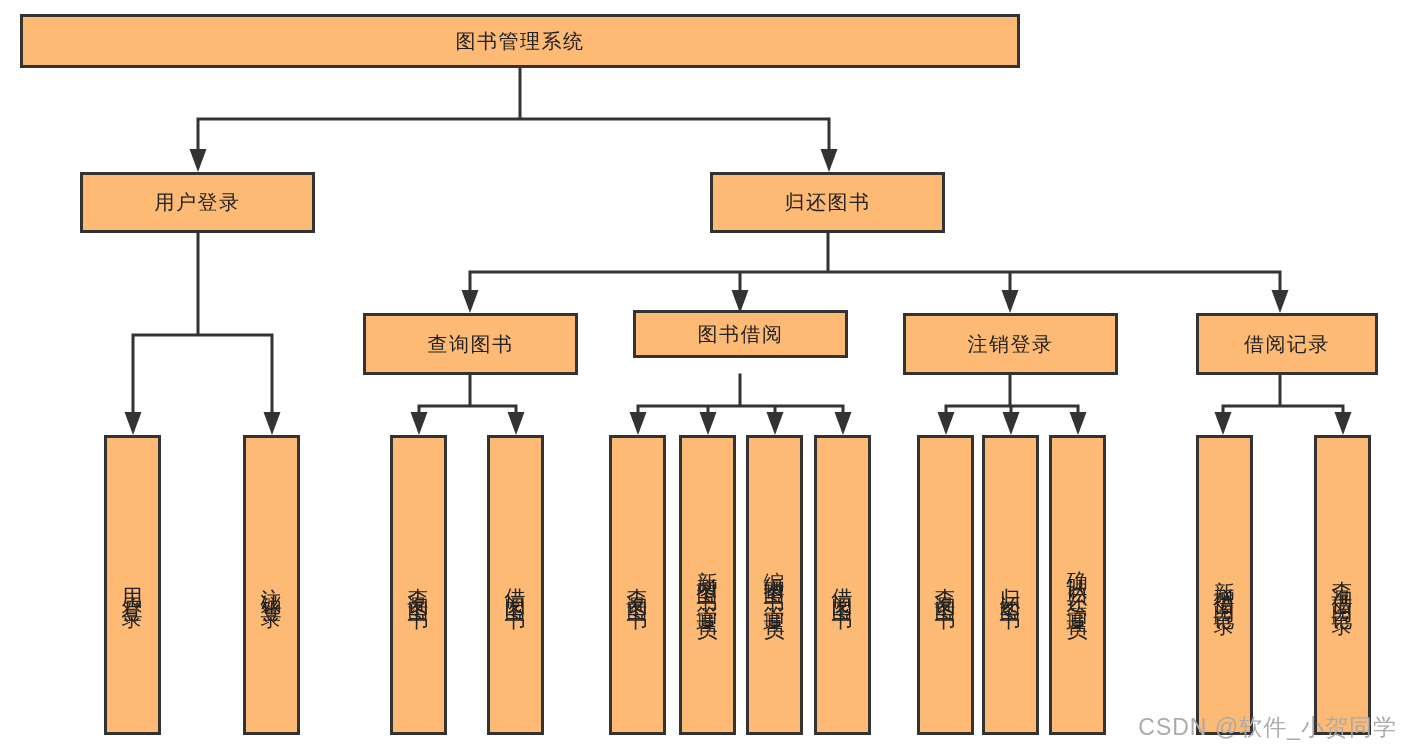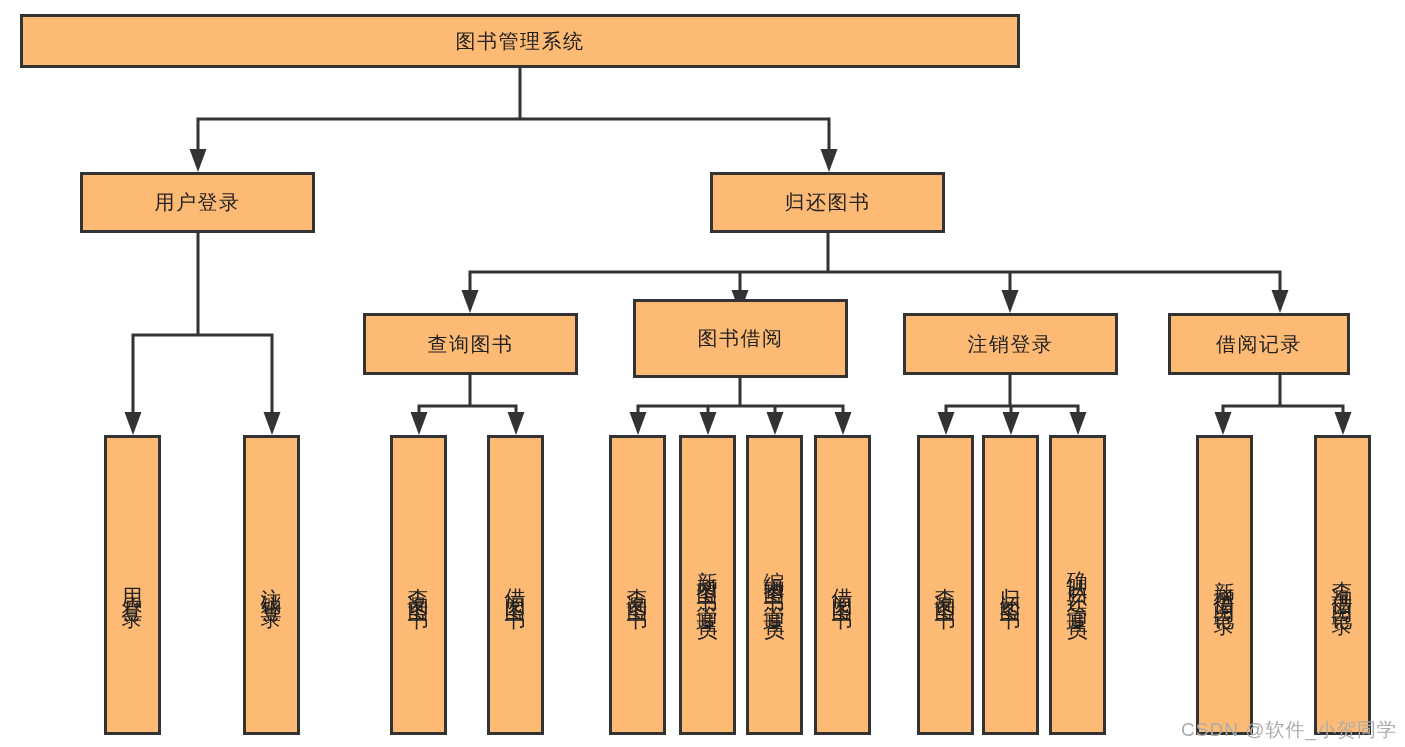--- a/index.html
+++ b/index.html
@@ -15,21 +15,21 @@
     display:flex;align-items:center;justify-content:center;
     color:var(--text,#212121);
   }
   .hbox{font-size:20px;letter-spacing:1.5px;}
   .vbox .label{
     writing-mode:vertical-rl;text-orientation:mixed;
     font-size:21px;letter-spacing:7px;line-height:1;
   }
   #watermark{
     position:absolute;right:8px;bottom:4px;z-index:10;
-    font-size:19px;color:var(--watermark,#ababab);letter-spacing:1px;
+    font-size:23px;color:var(--watermark,#ababab);letter-spacing:1px;
     white-space:nowrap;
   }
 </style>
 </head>
 <body style="--canvas: #ffffff; --line: #333333; --text: #212121; --watermark: #ababab;">
 
 <svg id="connectors" width="1405" height="747" viewBox="0 0 1405 747">
   <path id="tree-lines" fill="none" stroke="#333333" stroke-width="3" stroke-linecap="square" d="M520,68 V119 M198,119 H829 M198,119 V152 M829,119 V152
        M198,232 V335 M133,335 H272 M133,335 V415 M272,335 V415
        M828,232 V272 M470,272 H1280 M470,272 V293 M740,272 V293 M1010,272 V293 M1280,272 V293
@@ -67,27 +67,27 @@
 <div class="node hbox" style="left:80px;top:172px;width:235px;height:61px">
   <span>用户登录</span>
 </div>
 <div class="node hbox" style="left:710px;top:172px;width:235px;height:61px">
   <span>归还图书</span>
 </div>
 
 <div class="node hbox" style="left:363px;top:313px;width:215px;height:62px">
   <span>查询图书</span>
 </div>
-<div class="node hbox" style="left:633px;top:299px;width:215px;height:79px">
+<div class="node hbox" style="left:633px;top:310px;width:215px;height:48px">
   <span>图书借阅</span>
 </div>
 <div class="node hbox" style="left:903px;top:313px;width:215px;height:62px">
   <span>注销登录</span>
 </div>
-<div class="node hbox" style="left:1168px;top:313px;width:182px;height:62px">
+<div class="node hbox" style="left:1196px;top:313px;width:182px;height:62px">
   <span>借阅记录</span>
 </div>
 
 <div class="node vbox" style="left:104px;top:435px;width:57px;height:300px">
   <span class="label">用户登录</span>
 </div>
 <div class="node vbox" style="left:243px;top:435px;width:57px;height:300px">
   <span class="label">注销登录</span>
 </div>
 

